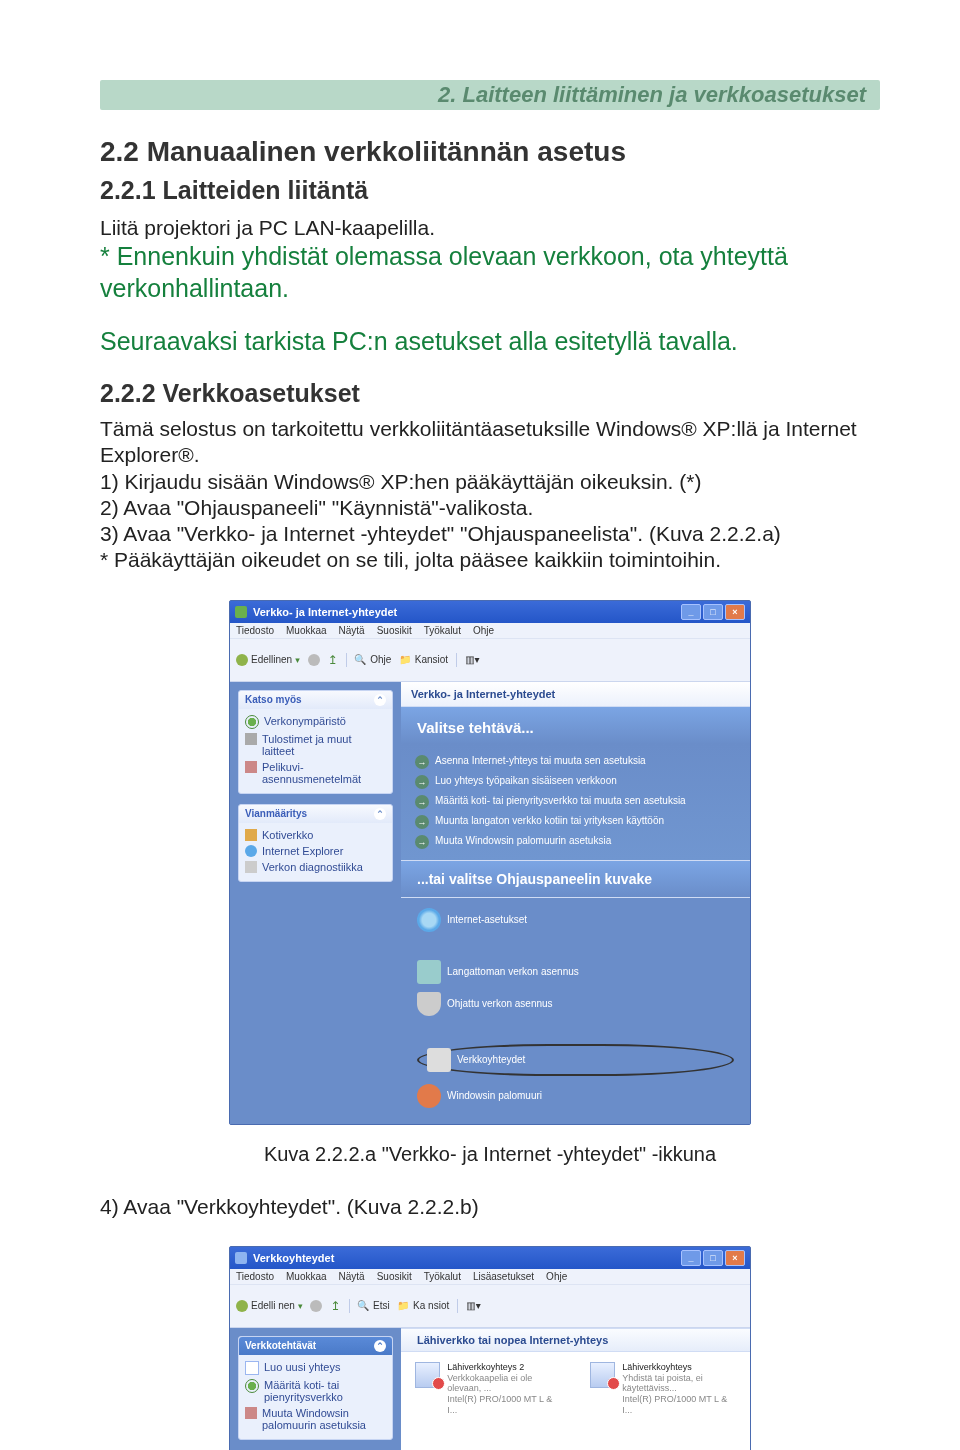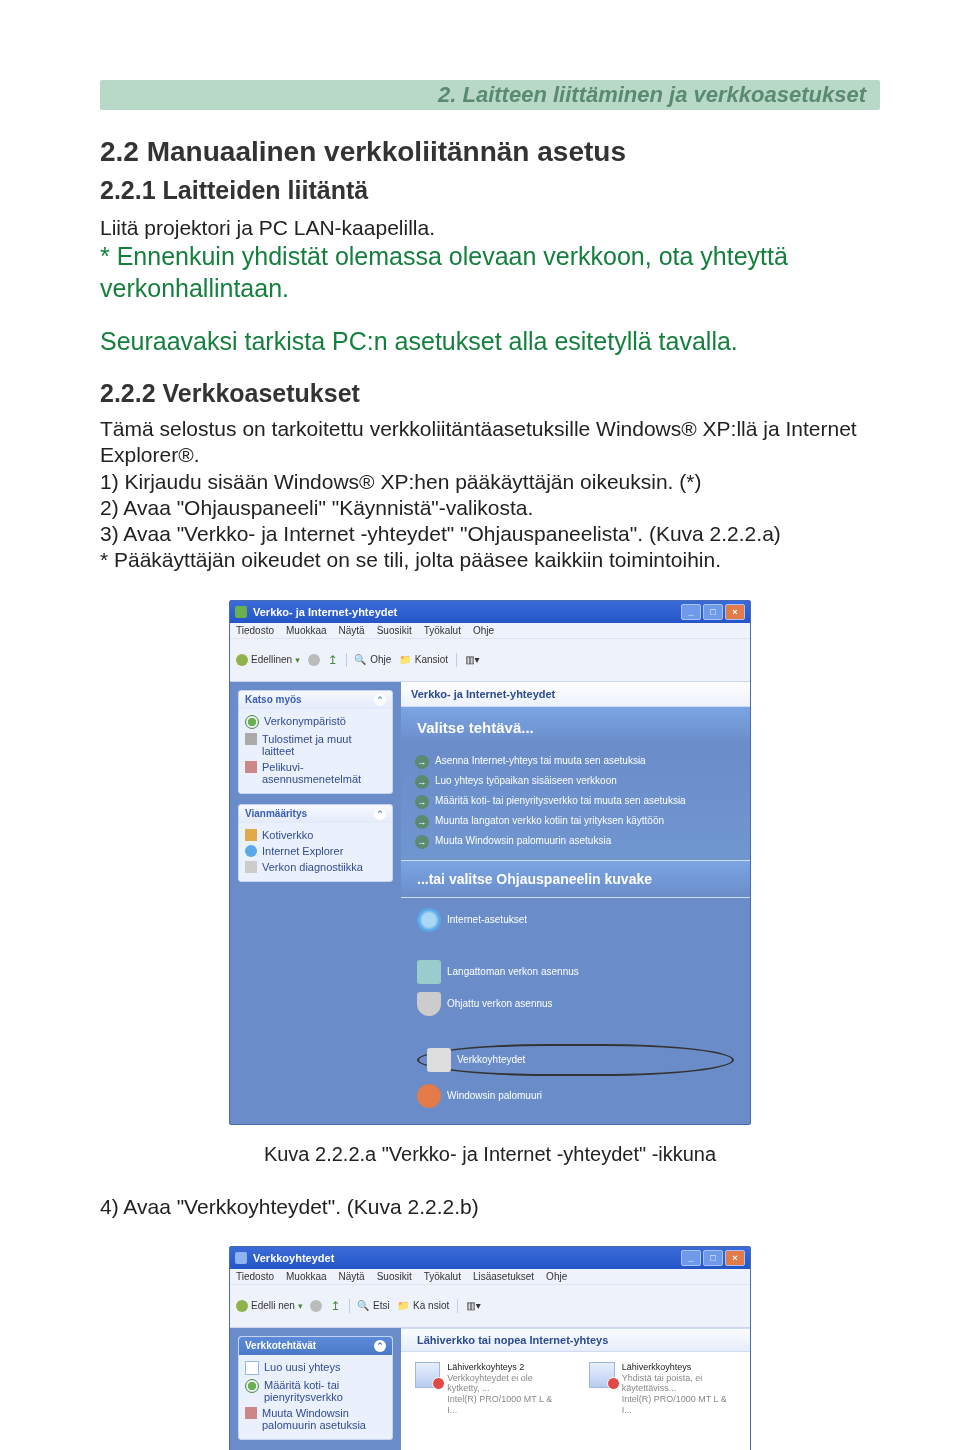--- a/index.html
+++ b/index.html
@@ -319,21 +319,21 @@
 Järjestelmäkansio</div>
           </div>
         </div>
         <div class="main">
           <div class="ghead">Lähiverkko tai nopea Internet-yhteys</div>
           <div class="netrow">
             <div class="netitem">
               <div class="netico"></div>
               <div class="nettext">
                 <div class="ntitle">Lähiverkkoyhteys 2</div>
-                <div class="nsub">Verkkoyhteydet ei ole kytketty, ...</div>
+                <div class="nsub">Verkkokaapelia ei ole olevaan, ...</div>
                 <div class="nsub">Intel(R) PRO/1000 MT L &amp; I...</div>
               </div>
             </div>
             <div class="netitem">
               <div class="netico"></div>
               <div class="nettext">
                 <div class="ntitle">Lähiverkkoyhteys</div>
                 <div class="nsub">Yhdistä tai poista, ei käytettäviss...</div>
                 <div class="nsub">Intel(R) PRO/1000 MT L &amp; I...</div>
               </div>

